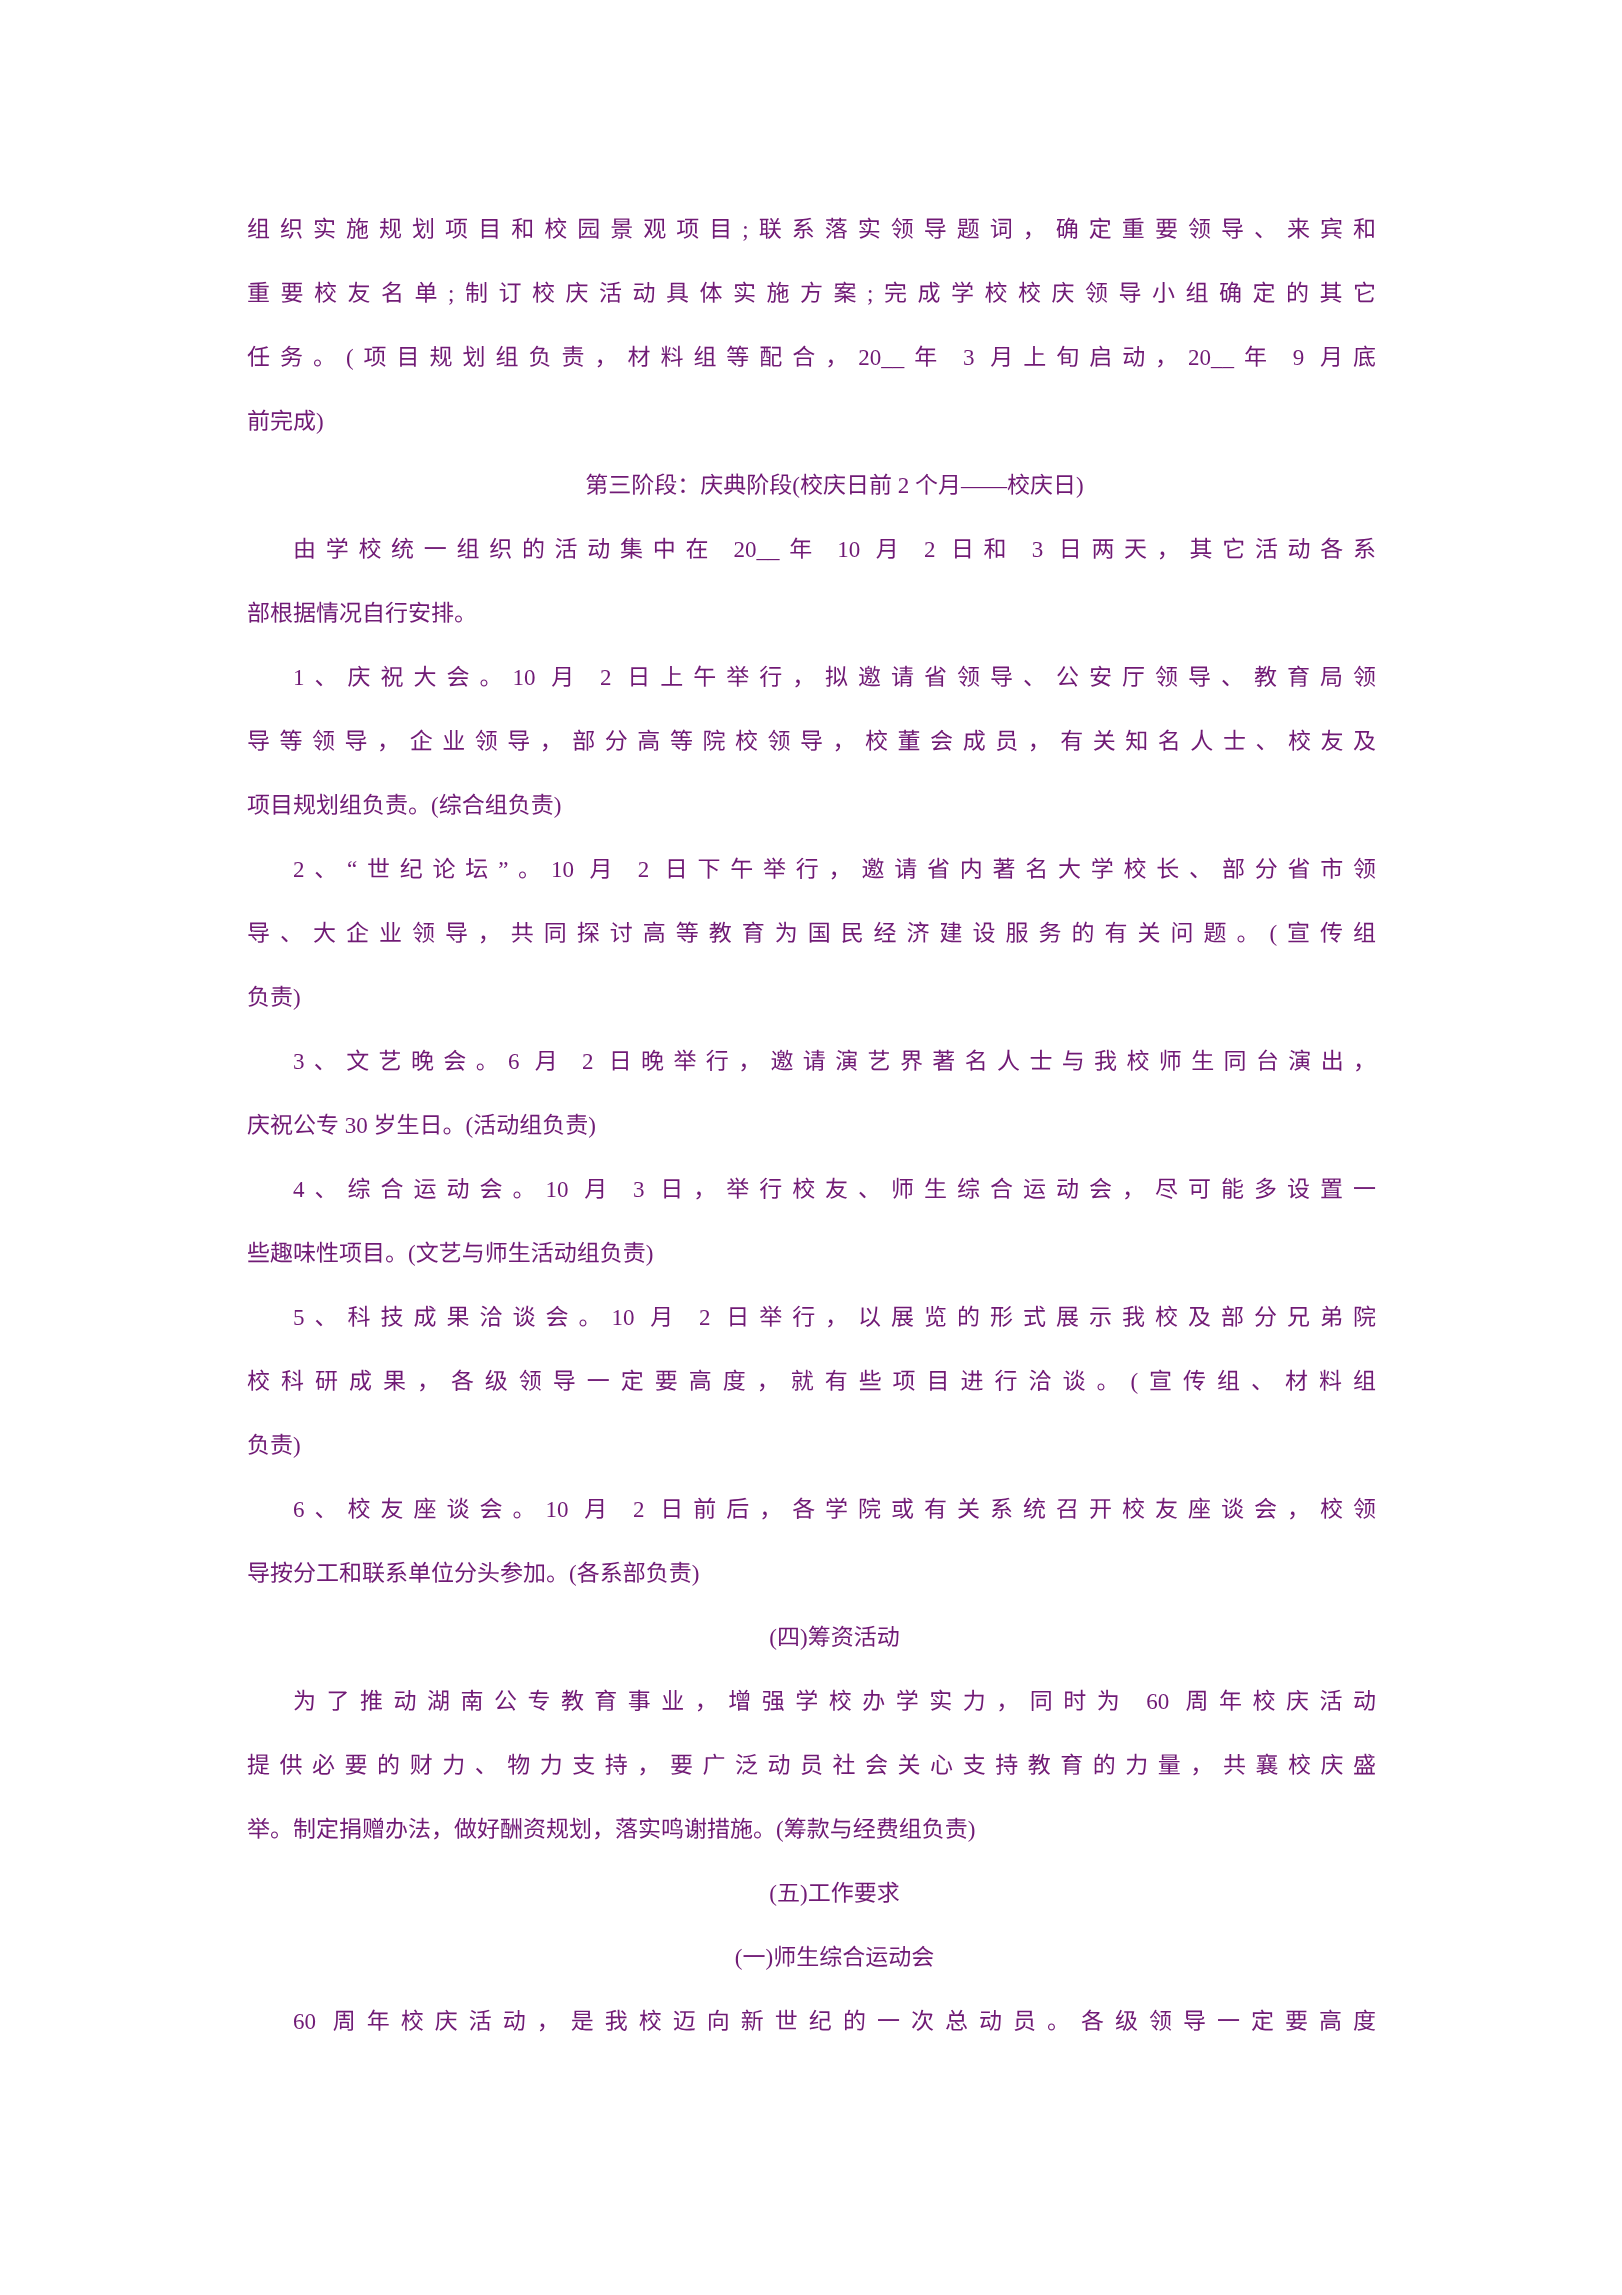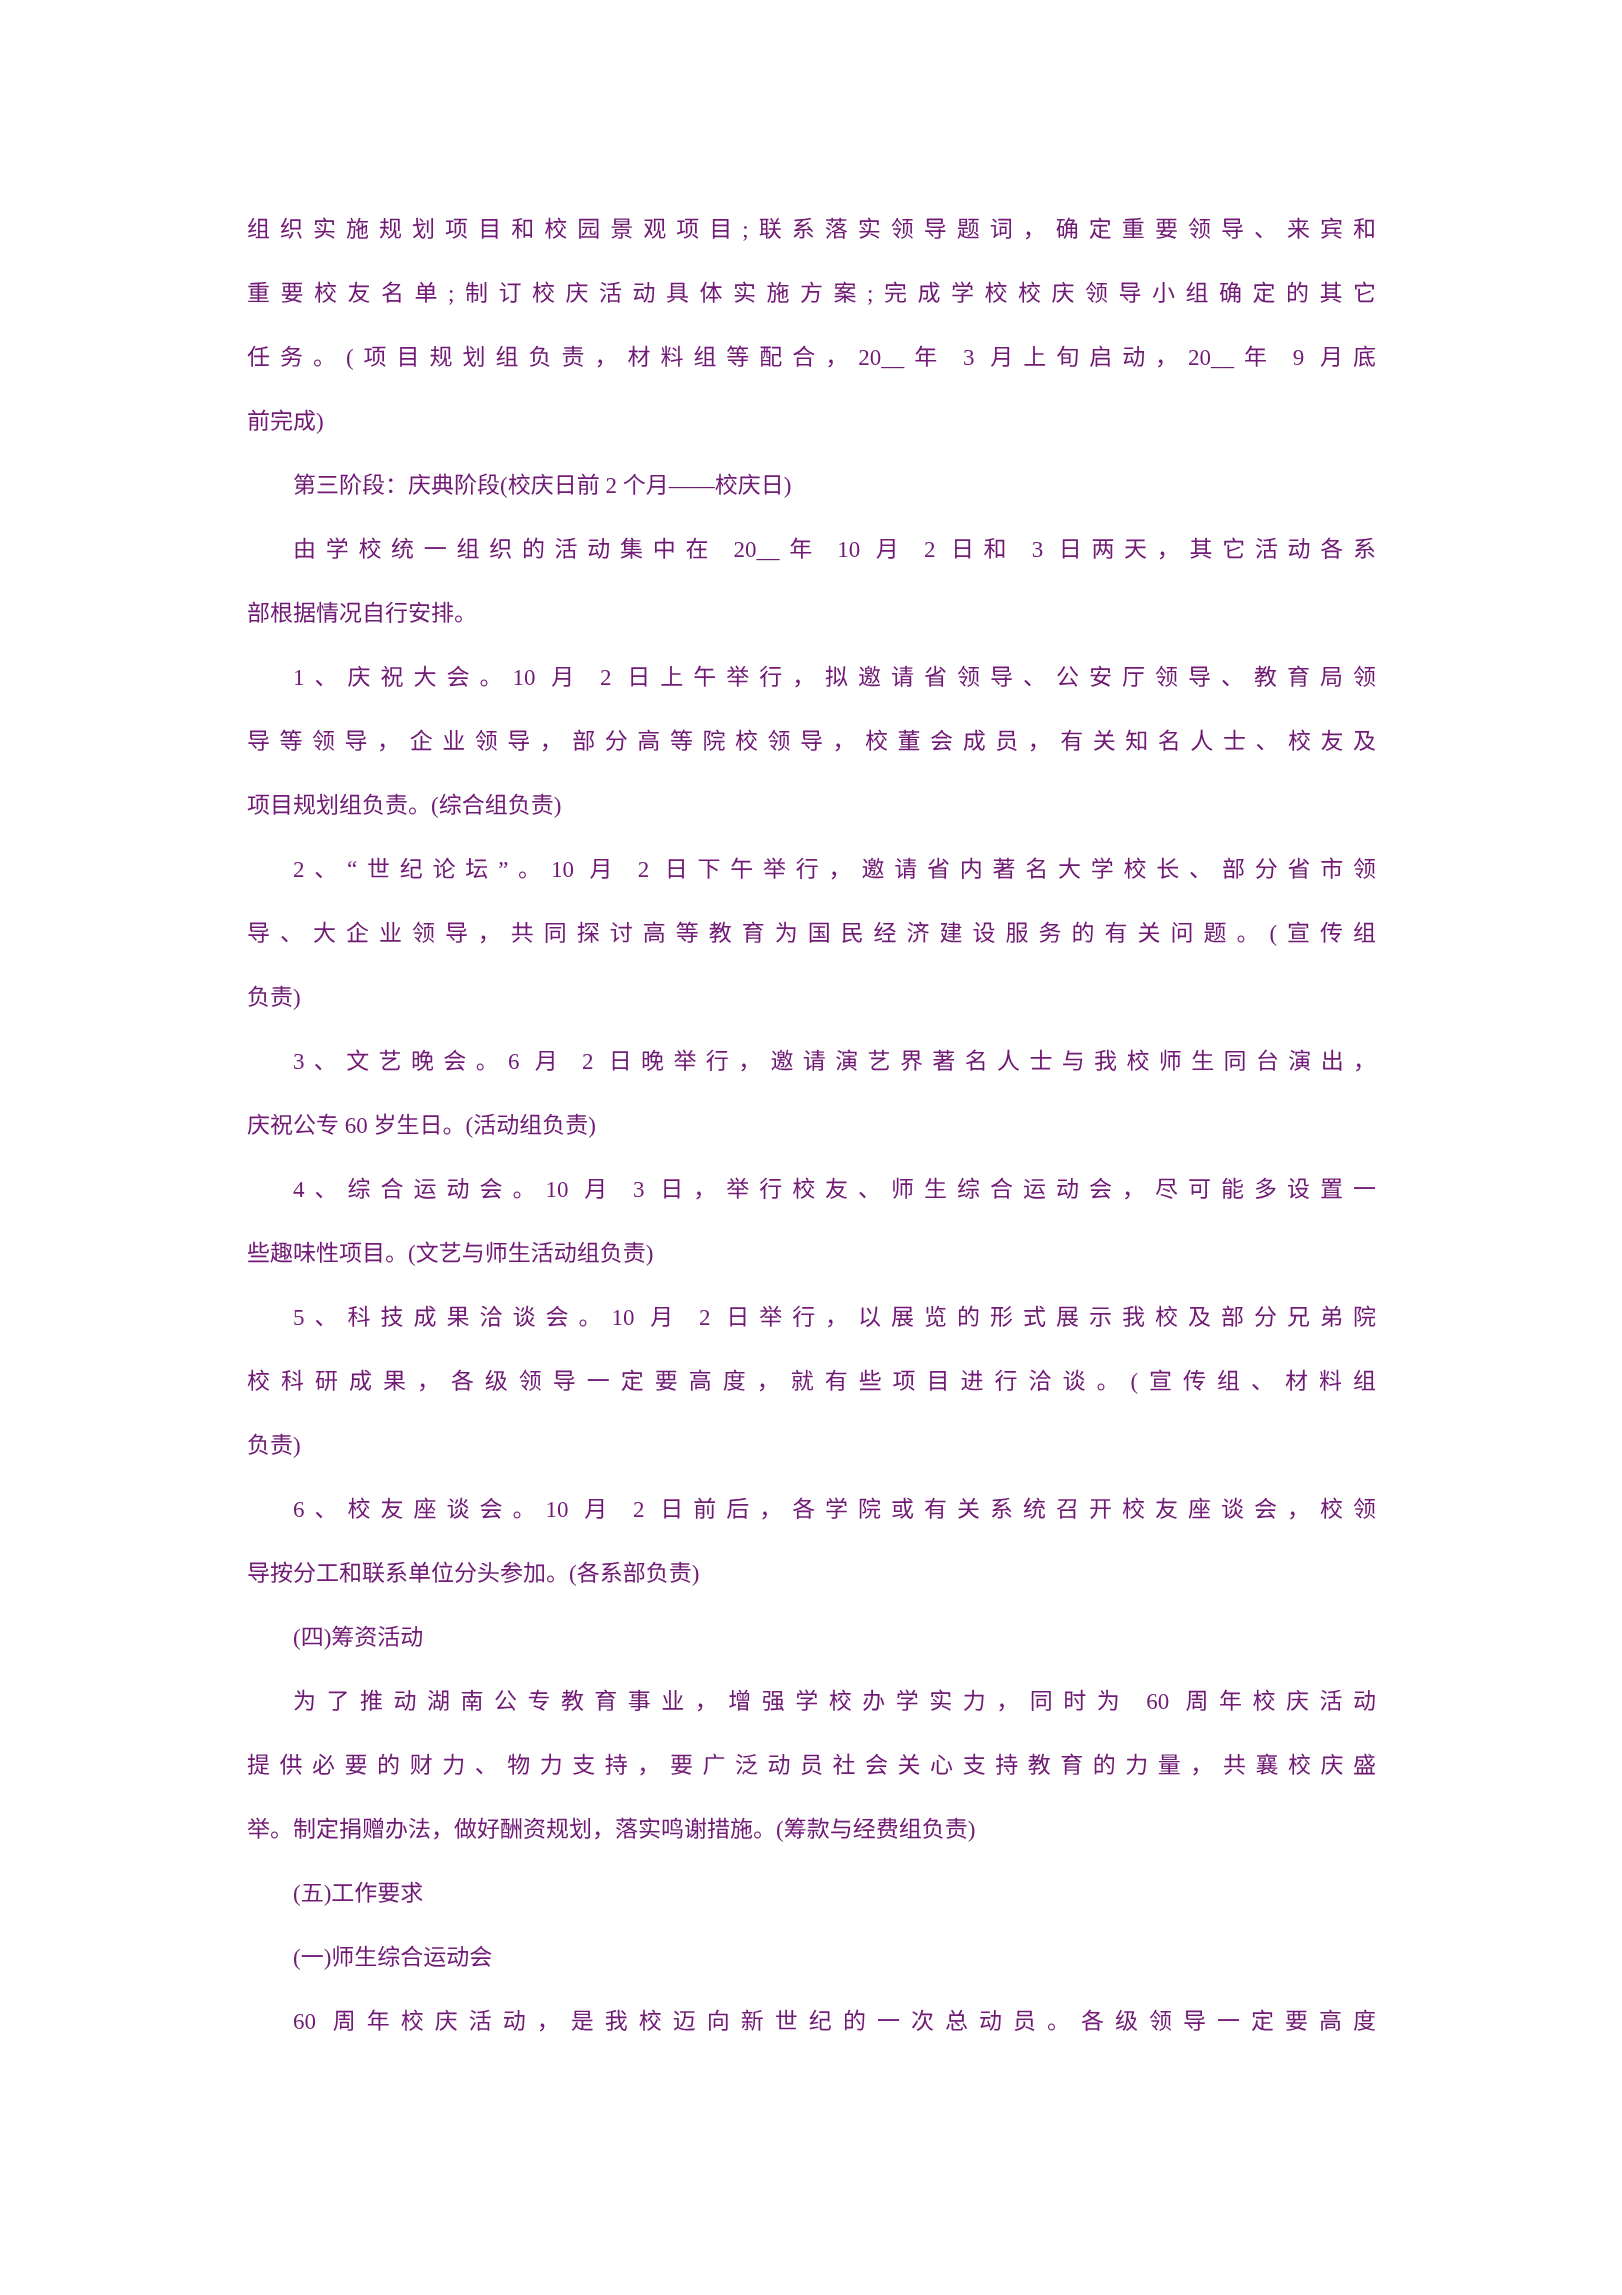--- a/index.html
+++ b/index.html
@@ -32,20 +32,21 @@
     overflow: visible;
     text-align: left;
   }
   .line.justify {
     text-align: justify;
     text-align-last: justify;
     text-justify: inter-character;
   }
   .line.indent {
     text-indent: 2em;
+    text-align: center;
   }
 </style>
 </head>
 <body>
 
 <div class="page">
   <div class="textblock">
     <div class="line justify">组织实施规划项目和校园景观项目;联系落实领导题词，确定重要领导、来宾和</div>
     <div class="line justify">重要校友名单;制订校庆活动具体实施方案;完成学校校庆领导小组确定的其它</div>
     <div class="line justify">任务。(项目规划组负责，材料组等配合，20__年 3 月上旬启动，20__年 9 月底</div>
@@ -53,21 +54,21 @@
     <div class="line indent">第三阶段：庆典阶段(校庆日前 2 个月——校庆日)</div>
     <div class="line indent justify">由学校统一组织的活动集中在 20__年 10 月 2 日和 3 日两天，其它活动各系</div>
     <div class="line">部根据情况自行安排。</div>
     <div class="line indent justify">1、庆祝大会。10 月 2 日上午举行，拟邀请省领导、公安厅领导、教育局领</div>
     <div class="line justify">导等领导，企业领导，部分高等院校领导，校董会成员，有关知名人士、校友及</div>
     <div class="line">项目规划组负责。(综合组负责)</div>
     <div class="line indent justify">2、“世纪论坛”。10 月 2 日下午举行，邀请省内著名大学校长、部分省市领</div>
     <div class="line justify">导、大企业领导，共同探讨高等教育为国民经济建设服务的有关问题。(宣传组</div>
     <div class="line">负责)</div>
     <div class="line indent justify">3、文艺晚会。6 月 2 日晚举行，邀请演艺界著名人士与我校师生同台演出，</div>
-    <div class="line">庆祝公专 60 岁生日。(活动组负责)</div>
+    <div class="line">庆祝公专 30 岁生日。(活动组负责)</div>
     <div class="line indent justify">4、综合运动会。10 月 3 日，举行校友、师生综合运动会，尽可能多设置一</div>
     <div class="line">些趣味性项目。(文艺与师生活动组负责)</div>
     <div class="line indent justify">5、科技成果洽谈会。10 月 2 日举行，以展览的形式展示我校及部分兄弟院</div>
     <div class="line justify">校科研成果，各级领导一定要高度，就有些项目进行洽谈。(宣传组、材料组</div>
     <div class="line">负责)</div>
     <div class="line indent justify">6、校友座谈会。10 月 2 日前后，各学院或有关系统召开校友座谈会，校领</div>
     <div class="line">导按分工和联系单位分头参加。(各系部负责)</div>
     <div class="line indent">(四)筹资活动</div>
     <div class="line indent justify">为了推动湖南公专教育事业，增强学校办学实力，同时为 60 周年校庆活动</div>
     <div class="line justify">提供必要的财力、物力支持，要广泛动员社会关心支持教育的力量，共襄校庆盛</div>

